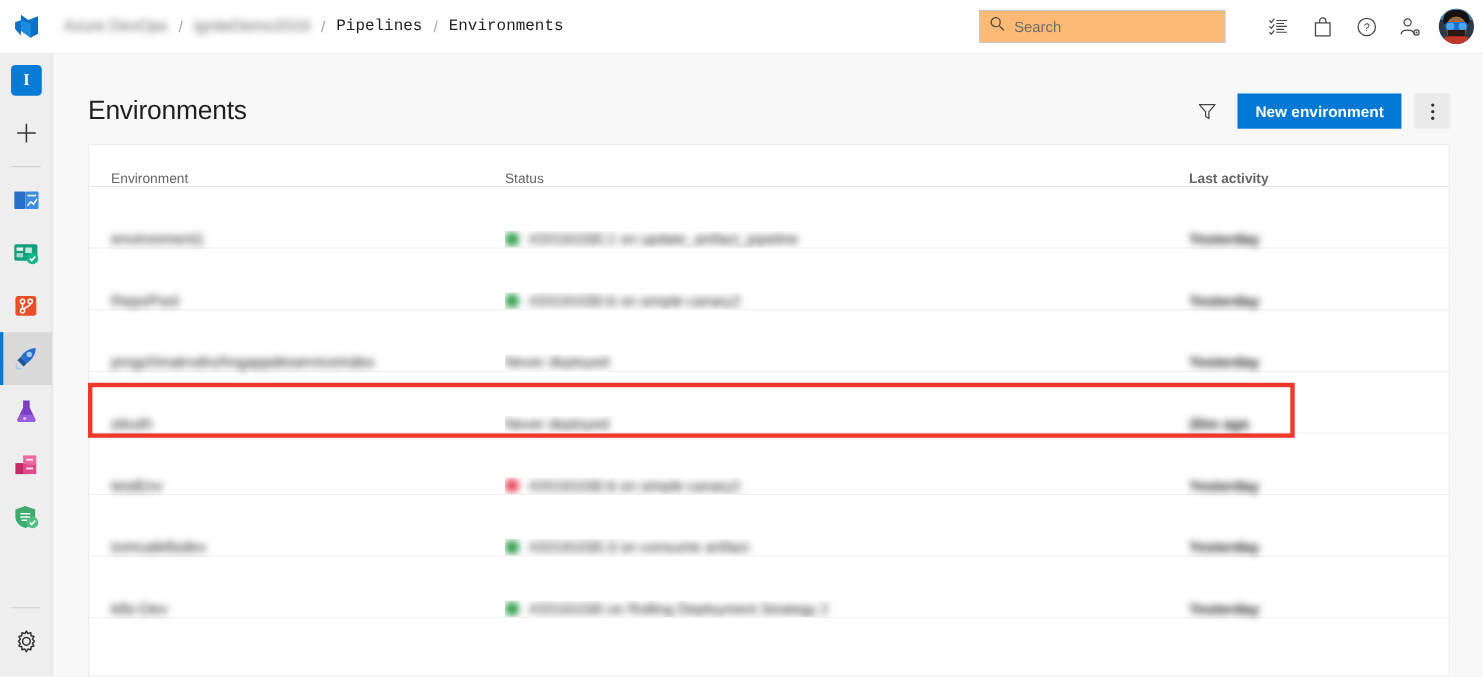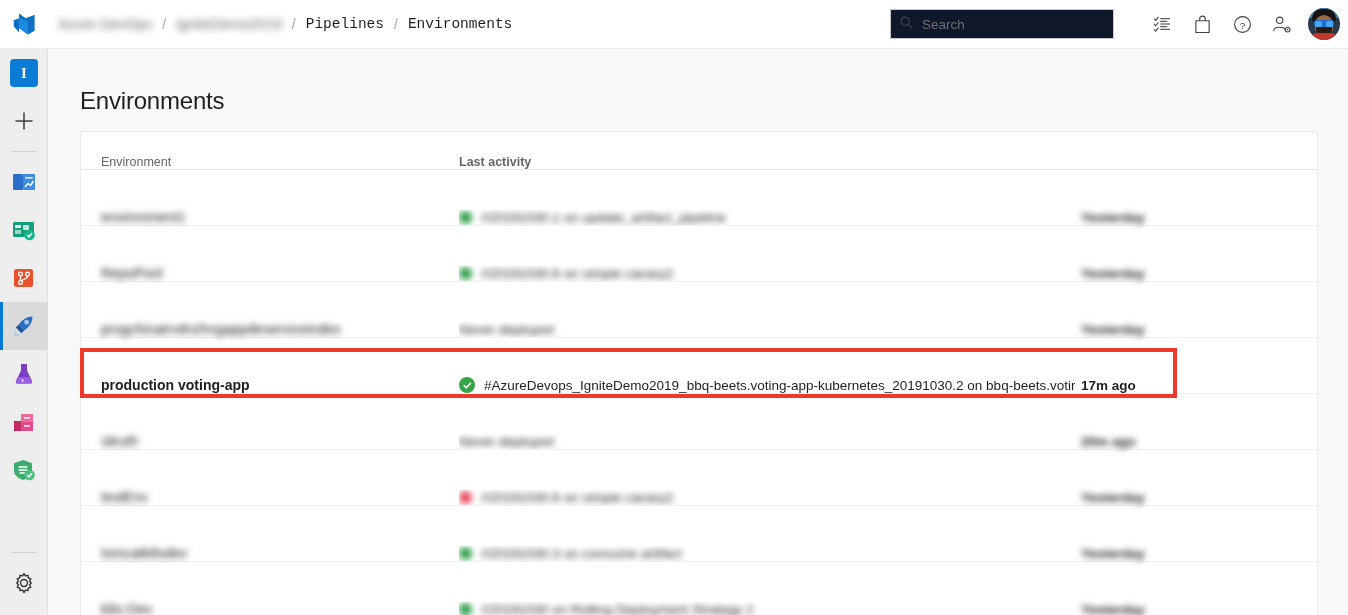--- a/index.html
+++ b/index.html
@@ -19,21 +19,21 @@
   }
   .logo-box { width: 48px; height: 48px; display: flex; align-items: center; justify-content: center; }
   .breadcrumb { display: flex; align-items: center; gap: 10px; font-size: 14.5px; color: #1f1f1f; margin-left: 10px; }
   .crumb { color: #1f1f1f; }
   .crumb.blurred { color: #6b6b6b; filter: blur(3.6px); user-select: none; }
   .crumb-sep { color: #a6a6a6; font-size: 14px; }
   .crumb-link { color: #1f1f1f; font-family: Liberation Mono, monospace; }
 
   .topbar-right { margin-left: auto; display: flex; align-items: center; gap: 0px; padding-right: 8px; }
   .searchbox {
-    width: 224px; height: 30px; border: 1px solid #c8c8c8; background: #0f172a;
+    width: 224px; height: 30px; border: 1px solid #c8c8c8; background: #fdba74;
     display: flex; align-items: center; gap: 8px; padding: 0 8px; margin-right: 28px;
   }
   .searchbox .ph { font-size: 13.5px; color: #6e6e6e; }
   .topicon {
     width: 40px; height: 40px; display: flex; align-items: center; justify-content: center;
     color: #3b3b3b;
   }
   .avatar {
     width: 32px; height: 32px; border-radius: 50%; overflow: hidden; margin-left: 6px;
     position: relative; background: #2b3a4a;
@@ -286,25 +286,43 @@
           <path d="M12 1.8 L13.5 4.3 L16.4 3.6 L16.6 6.5 L19.4 7.3 L18 9.9 L19.9 12 L18 14.1 L19.4 16.7 L16.6 17.5 L16.4 20.4 L13.5 19.7 L12 22.2 L10.5 19.7 L7.6 20.4 L7.4 17.5 L4.6 16.7 L6 14.1 L4.1 12 L6 9.9 L4.6 7.3 L7.4 6.5 L7.6 3.6 L10.5 4.3 Z" fill="none" stroke="#333" stroke-width="1.5" stroke-linejoin="round"></path>
         </svg>
       </div>
     </div>
   </div>
 
   <div class="content">
 
     <div class="page-head">
       <h1 class="page-title">Environments</h1>
+      <div class="head-actions">
+        <div class="filter-btn">
+          <svg width="17" height="17" viewBox="0 0 18 18">
+            <path d="M1.5 2.2 H16.5 L10.6 9.2 V15.6 L7.4 13.6 V9.2 Z" fill="none" stroke="#444" stroke-width="1.2" stroke-linejoin="round"></path>
+          </svg>
+        </div>
+        <button class="primary-btn">New environment</button>
+        <button class="more-btn">
+          <span class="dot3">
+              <i></i>
+              <i></i>
+              <i></i>
+            </span>
+        </button>
+      </div>
     </div>
 
     <div class="card">
       <div class="trow thead">
         <div class="cell cell-env">Environment</div>
+        <div class="cell cell-status">
+          <span>Status</span>
+        </div>
         <div class="cell cell-act">Last activity</div>
       </div>
       <div id="rows-container">
           <div class="trow">
             <div class="cell cell-env blurred">environment1</div>
             <div class="cell cell-status">
               <span class="dot green blurred"></span>
               <span class="status-text blurred">#20191030.1 on update_artifact_pipeline</span>
             </div>
             <div class="cell cell-act blurred">Yesterday</div>
@@ -316,32 +334,20 @@
               <span class="status-text blurred">#20191030.6 on simple canary2</span>
             </div>
             <div class="cell cell-act blurred">Yesterday</div>
           </div>
           <div class="trow">
             <div class="cell cell-env blurred">progchinatrvdnzhngappdeserviceindex</div>
             <div class="cell cell-status">
               <span class="status-text blurred">Never deployed</span>
             </div>
             <div class="cell cell-act blurred">Yesterday</div>
-          </div>
-          <div class="trow">
-            <div class="cell cell-env" style="font-weight: 600;">production voting-app</div>
-            <div class="cell cell-status">
-              <span class="check-badge">
-                <svg width="11" height="11" viewBox="0 0 12 12">
-                  <path d="M2.4 6.2 L4.7 8.5 L9.3 3.6" stroke="#fff" stroke-width="1.7" fill="none" stroke-linecap="round" stroke-linejoin="round"></path>
-                </svg>
-              </span>
-              <span class="status-text">#AzureDevops_IgniteDemo2019_bbq-beets.voting-app-kubernetes_20191030.2 on bbq-beets.votir</span>
-            </div>
-            <div class="cell cell-act">17m ago</div>
           </div>
           <div class="trow">
             <div class="cell cell-env blurred">sleuth</div>
             <div class="cell cell-status">
               <span class="status-text blurred">Never deployed</span>
             </div>
             <div class="cell cell-act blurred">20m ago</div>
           </div>
           <div class="trow">
             <div class="cell cell-env blurred">testEnv</div>

